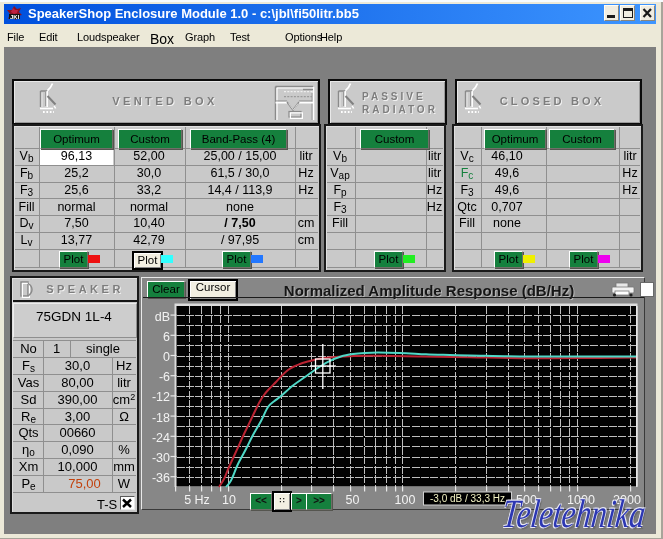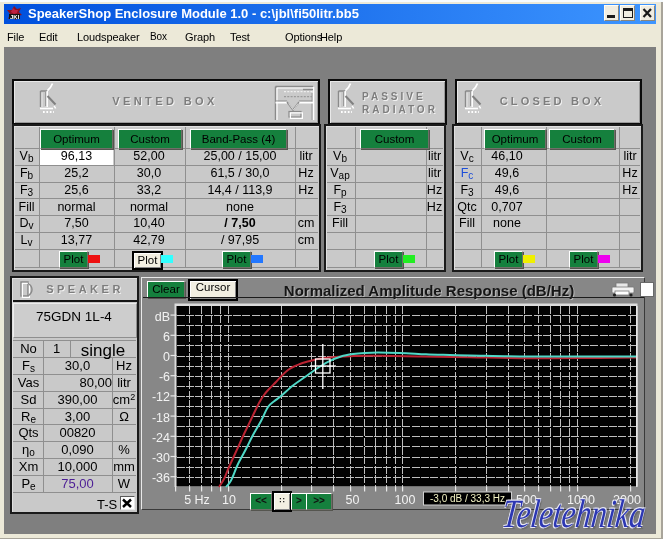--- a/index.html
+++ b/index.html
@@ -30,21 +30,21 @@
 <div class="a" style="left:640px;top:5px;width:15px;height:16px;background:#f0ede1;border:1px solid;border-color:#fffdf4 #8a867c #8a867c #fffdf4;box-sizing:border-box;"></div>
 <div class="a" style="left:607px;top:15px;width:8px;height:2.5px;background:#1a1a1a;"></div>
 <div class="a" style="left:622.5px;top:8px;width:10px;height:9.5px;border:1.6px solid #1a1a1a;border-top-width:3px;box-sizing:border-box;"></div>
 <svg class="a" style="left:641px;top:6px" width="13" height="14" viewBox="0 0 13 14">
 <path d="M2.5 3 L10 11 M10 3 L2.5 11" stroke="#1a1a1a" stroke-width="2.2"></path>
   </svg>
 <div class="a" style="left:4px;top:23.5px;width:653px;height:23.5px;background:#ece9d8;"></div>
 <div class="a" style="left:7px;top:30.5px;font-size:11px;letter-spacing:-0.1px;color:#000;">File</div>
 <div class="a" style="left:39px;top:30.5px;font-size:11px;letter-spacing:-0.1px;color:#000;">Edit</div>
 <div class="a" style="left:77px;top:30.5px;font-size:11px;letter-spacing:-0.1px;color:#000;">Loudspeaker</div>
-<div class="a" style="left:150px;top:30.5px;font-size:10px;letter-spacing:-0.1px;color:#000;">Box</div>
+<div class="a" style="left:150px;top:30.5px;font-size:14px;letter-spacing:-0.1px;color:#000;">Box</div>
 <div class="a" style="left:185px;top:30.5px;font-size:11px;letter-spacing:-0.1px;color:#000;">Graph</div>
 <div class="a" style="left:230px;top:30.5px;font-size:11px;letter-spacing:-0.1px;color:#000;">Test</div>
 <div class="a" style="left:285px;top:30.5px;font-size:11px;letter-spacing:-0.1px;color:#000;">Options</div>
 <div class="a" style="left:320px;top:30.5px;font-size:11px;letter-spacing:-0.1px;color:#000;text-align:right;">Help</div>
 <div class="a" style="left:4px;top:47px;width:652px;height:487px;background:#7f7f7f;"></div>
 <div class="a dith" style="left:12px;top:79px;width:308px;height:46px;border:2px solid #0a0a0a;box-sizing:border-box;box-shadow:inset 1px 1px 0 #e8e8e8, inset -1px -1px 0 #9a9a9a;"></div>
 <div class="a dith" style="left:328px;top:79px;width:119px;height:46px;border:2px solid #0a0a0a;box-sizing:border-box;box-shadow:inset 1px 1px 0 #e8e8e8, inset -1px -1px 0 #9a9a9a;"></div>
 <div class="a dith" style="left:455px;top:79px;width:187px;height:46px;border:2px solid #0a0a0a;box-sizing:border-box;box-shadow:inset 1px 1px 0 #e8e8e8, inset -1px -1px 0 #9a9a9a;"></div>
 <svg class="a" style="left:36px;top:81px" width="26.0" height="34.0" viewBox="0 0 26 34">
     <g fill="none">
@@ -184,21 +184,21 @@
 <div class="a tc" style="left:285.0px;top:166.1px;width:110px;font-size:12.5px;color:#000;white-space:nowrap;">V<sub>ap</sub></div>
 <div class="a tc" style="left:419.5px;top:166.1px;width:30px;font-size:12.5px;color:#000;white-space:nowrap;">litr</div>
 <div class="a tc" style="left:285.0px;top:182.8px;width:110px;font-size:12.5px;color:#000;white-space:nowrap;">F<sub>p</sub></div>
 <div class="a tc" style="left:419.5px;top:182.8px;width:30px;font-size:12.5px;color:#000;white-space:nowrap;">Hz</div>
 <div class="a tc" style="left:285.0px;top:199.5px;width:110px;font-size:12.5px;color:#000;white-space:nowrap;">F<sub>3</sub></div>
 <div class="a tc" style="left:419.5px;top:199.5px;width:30px;font-size:12.5px;color:#000;white-space:nowrap;">Hz</div>
 <div class="a tc" style="left:285.0px;top:216.2px;width:110px;font-size:12.5px;color:#000;white-space:nowrap;">Fill</div>
 <div class="a tc" style="left:412.0px;top:149.2px;width:110px;font-size:12.5px;color:#000;white-space:nowrap;">V<sub>c</sub></div>
 <div class="a tc" style="left:452.0px;top:149.2px;width:110px;font-size:12.5px;color:#000;white-space:nowrap;">46,10</div>
 <div class="a tc" style="left:615.0px;top:149.2px;width:30px;font-size:12.5px;color:#000;white-space:nowrap;">litr</div>
-<div class="a tc" style="left:412.0px;top:166.1px;width:110px;font-size:12.5px;color:#1d4ed8;white-space:nowrap;text-align:center;">F<sub>c</sub></div>
+<div class="a tc" style="left:412.0px;top:166.1px;width:110px;font-size:12.5px;color:#15803d;white-space:nowrap;text-align:center;">F<sub>c</sub></div>
 <div class="a tc" style="left:452.0px;top:166.1px;width:110px;font-size:12.5px;color:#000;white-space:nowrap;">49,6</div>
 <div class="a tc" style="left:615.0px;top:166.1px;width:30px;font-size:12.5px;color:#000;white-space:nowrap;">Hz</div>
 <div class="a tc" style="left:412.0px;top:182.8px;width:110px;font-size:12.5px;color:#000;white-space:nowrap;">F<sub>3</sub></div>
 <div class="a tc" style="left:452.0px;top:182.8px;width:110px;font-size:12.5px;color:#000;white-space:nowrap;">49,6</div>
 <div class="a tc" style="left:615.0px;top:182.8px;width:30px;font-size:12.5px;color:#000;white-space:nowrap;">Hz</div>
 <div class="a tc" style="left:412.0px;top:199.5px;width:110px;font-size:12.5px;color:#000;white-space:nowrap;">Qtc</div>
 <div class="a tc" style="left:452.0px;top:199.5px;width:110px;font-size:12.5px;color:#000;white-space:nowrap;">0,707</div>
 <div class="a tc" style="left:412.0px;top:216.2px;width:110px;font-size:12.5px;color:#000;white-space:nowrap;">Fill</div>
 <div class="a tc" style="left:452.0px;top:216.2px;width:110px;font-size:12.5px;color:#000;white-space:nowrap;">none</div>
 <div class="a btn tc" style="left:59px;top:250.5px;width:27px;height:15px;font-size:11.5px;line-height:15px;color:#000;">Plot</div>
@@ -234,43 +234,43 @@
 <div class="a cellline" style="left:12.5px;top:424.45px;width:123.5px;height:1px;"></div>
 <div class="a cellline" style="left:12.5px;top:441.34000000000003px;width:123.5px;height:1px;"></div>
 <div class="a cellline" style="left:12.5px;top:458.23px;width:123.5px;height:1px;"></div>
 <div class="a cellline" style="left:12.5px;top:475.12px;width:123.5px;height:1px;"></div>
 <div class="a cellline" style="left:12.5px;top:492.01px;width:123.5px;height:1px;"></div>
 <div class="a cellline" style="left:43px;top:340px;width:1px;height:152.01px;"></div>
 <div class="a cellline" style="left:70px;top:340px;width:1px;height:16.889999999999986px;"></div>
 <div class="a cellline" style="left:112px;top:356.89px;width:1px;height:135.12px;"></div>
 <div class="a tc" style="left:14px;top:340.9px;width:29px;font-size:13px;color:#000;">No</div>
 <div class="a tc" style="left:43px;top:340.9px;width:27px;font-size:13px;color:#000;">1</div>
-<div class="a tc" style="left:70px;top:340.9px;width:66px;font-size:17px;color:#000;">single</div>
+<div class="a tc" style="left:70px;top:340.9px;width:66px;font-size:13px;color:#000;">single</div>
 <div class="a tc" style="left:14px;top:357.8px;width:29px;font-size:13px;color:#000;">F<sub>s</sub></div>
 <div class="a tc" style="left:43px;top:357.8px;width:69px;font-size:13px;color:#000;">30,0</div>
 <div class="a tc" style="left:112px;top:357.8px;width:24px;font-size:13px;color:#000;">Hz</div>
 <div class="a tc" style="left:14px;top:374.7px;width:29px;font-size:13px;color:#000;">Vas</div>
-<div class="a tc" style="left:43px;top:374.7px;width:69px;font-size:13px;color:#000;text-align:right;">80,00</div>
+<div class="a tc" style="left:43px;top:374.7px;width:69px;font-size:13px;color:#000;">80,00</div>
 <div class="a tc" style="left:112px;top:374.7px;width:24px;font-size:13px;color:#000;">litr</div>
 <div class="a tc" style="left:14px;top:391.6px;width:29px;font-size:13px;color:#000;">Sd</div>
 <div class="a tc" style="left:43px;top:391.6px;width:69px;font-size:13px;color:#000;">390,00</div>
 <div class="a tc" style="left:112px;top:391.6px;width:24px;font-size:13px;color:#000;">cm<sup>2</sup></div>
 <div class="a tc" style="left:14px;top:408.5px;width:29px;font-size:13px;color:#000;">R<sub>e</sub></div>
 <div class="a tc" style="left:43px;top:408.5px;width:69px;font-size:13px;color:#000;">3,00</div>
 <div class="a tc" style="left:112px;top:408.5px;width:24px;font-size:13px;color:#000;">Ω</div>
 <div class="a tc" style="left:14px;top:425.4px;width:29px;font-size:13px;color:#000;">Qts</div>
-<div class="a tc" style="left:43px;top:425.4px;width:69px;font-size:13px;color:#000;">00820</div>
+<div class="a tc" style="left:43px;top:425.4px;width:69px;font-size:13px;color:#000;">00660</div>
 <div class="a tc" style="left:14px;top:442.2px;width:29px;font-size:13px;color:#000;">η<sub>o</sub></div>
 <div class="a tc" style="left:43px;top:442.2px;width:69px;font-size:13px;color:#000;">0,090</div>
 <div class="a tc" style="left:112px;top:442.2px;width:24px;font-size:13px;color:#000;">%</div>
 <div class="a tc" style="left:14px;top:459.1px;width:29px;font-size:13px;color:#000;">Xm</div>
 <div class="a tc" style="left:43px;top:459.1px;width:69px;font-size:13px;color:#000;">10,000</div>
 <div class="a tc" style="left:112px;top:459.1px;width:24px;font-size:13px;color:#000;">mm</div>
 <div class="a tc" style="left:14px;top:476.0px;width:29px;font-size:13px;color:#000;">P<sub>e</sub></div>
-<div class="a tc" style="left:43px;top:476.0px;width:69px;font-size:13px;color:#4c1d95;">75,00</div>
+<div class="a tc" style="left:43px;top:476.0px;width:69px;font-size:13px;color:#c2410c;padding-left:7px;">75,00</div>
 <div class="a tc" style="left:112px;top:476.0px;width:24px;font-size:13px;color:#000;">W</div>
 <div class="a" style="left:97px;top:496.5px;font-size:13px;color:#000;">T-S</div>
 <div class="a" style="left:119.5px;top:496px;width:15px;height:13.5px;background:#ffffff;border:1.6px solid;border-color:#5a5a5a #e8e8e8 #e8e8e8 #5a5a5a;box-sizing:border-box;"></div>
 <svg class="a" style="left:121px;top:497px" width="12" height="12" viewBox="0 0 12 12">
 <path d="M2 2.5 L10 10 M10 2.5 L2 10" stroke="#000" stroke-width="2.4"></path>
   </svg>
 <div class="a" style="left:141px;top:277px;width:504px;height:233px;background:#878787;border:1.6px solid;border-color:#e9e9e9 #3a3a3a #3a3a3a #e9e9e9;box-sizing:border-box;"></div>
 <div class="a btn tc" style="left:147px;top:281px;width:36px;height:15px;font-size:11.5px;line-height:15px;color:#000;">Clear</div>
 <div class="a bbtn tc" style="left:188px;top:279px;width:46px;height:17.5px;font-size:11.5px;line-height:13.5px;color:#000;">Cursor</div>
 <div class="a tc" style="left:249px;top:281.5px;width:360px;font-size:15px;font-weight:bold;color:#161616;text-shadow:1px 1px 0 #b8b8b8;">Normalized Amplitude Response (dB/Hz)</div>

